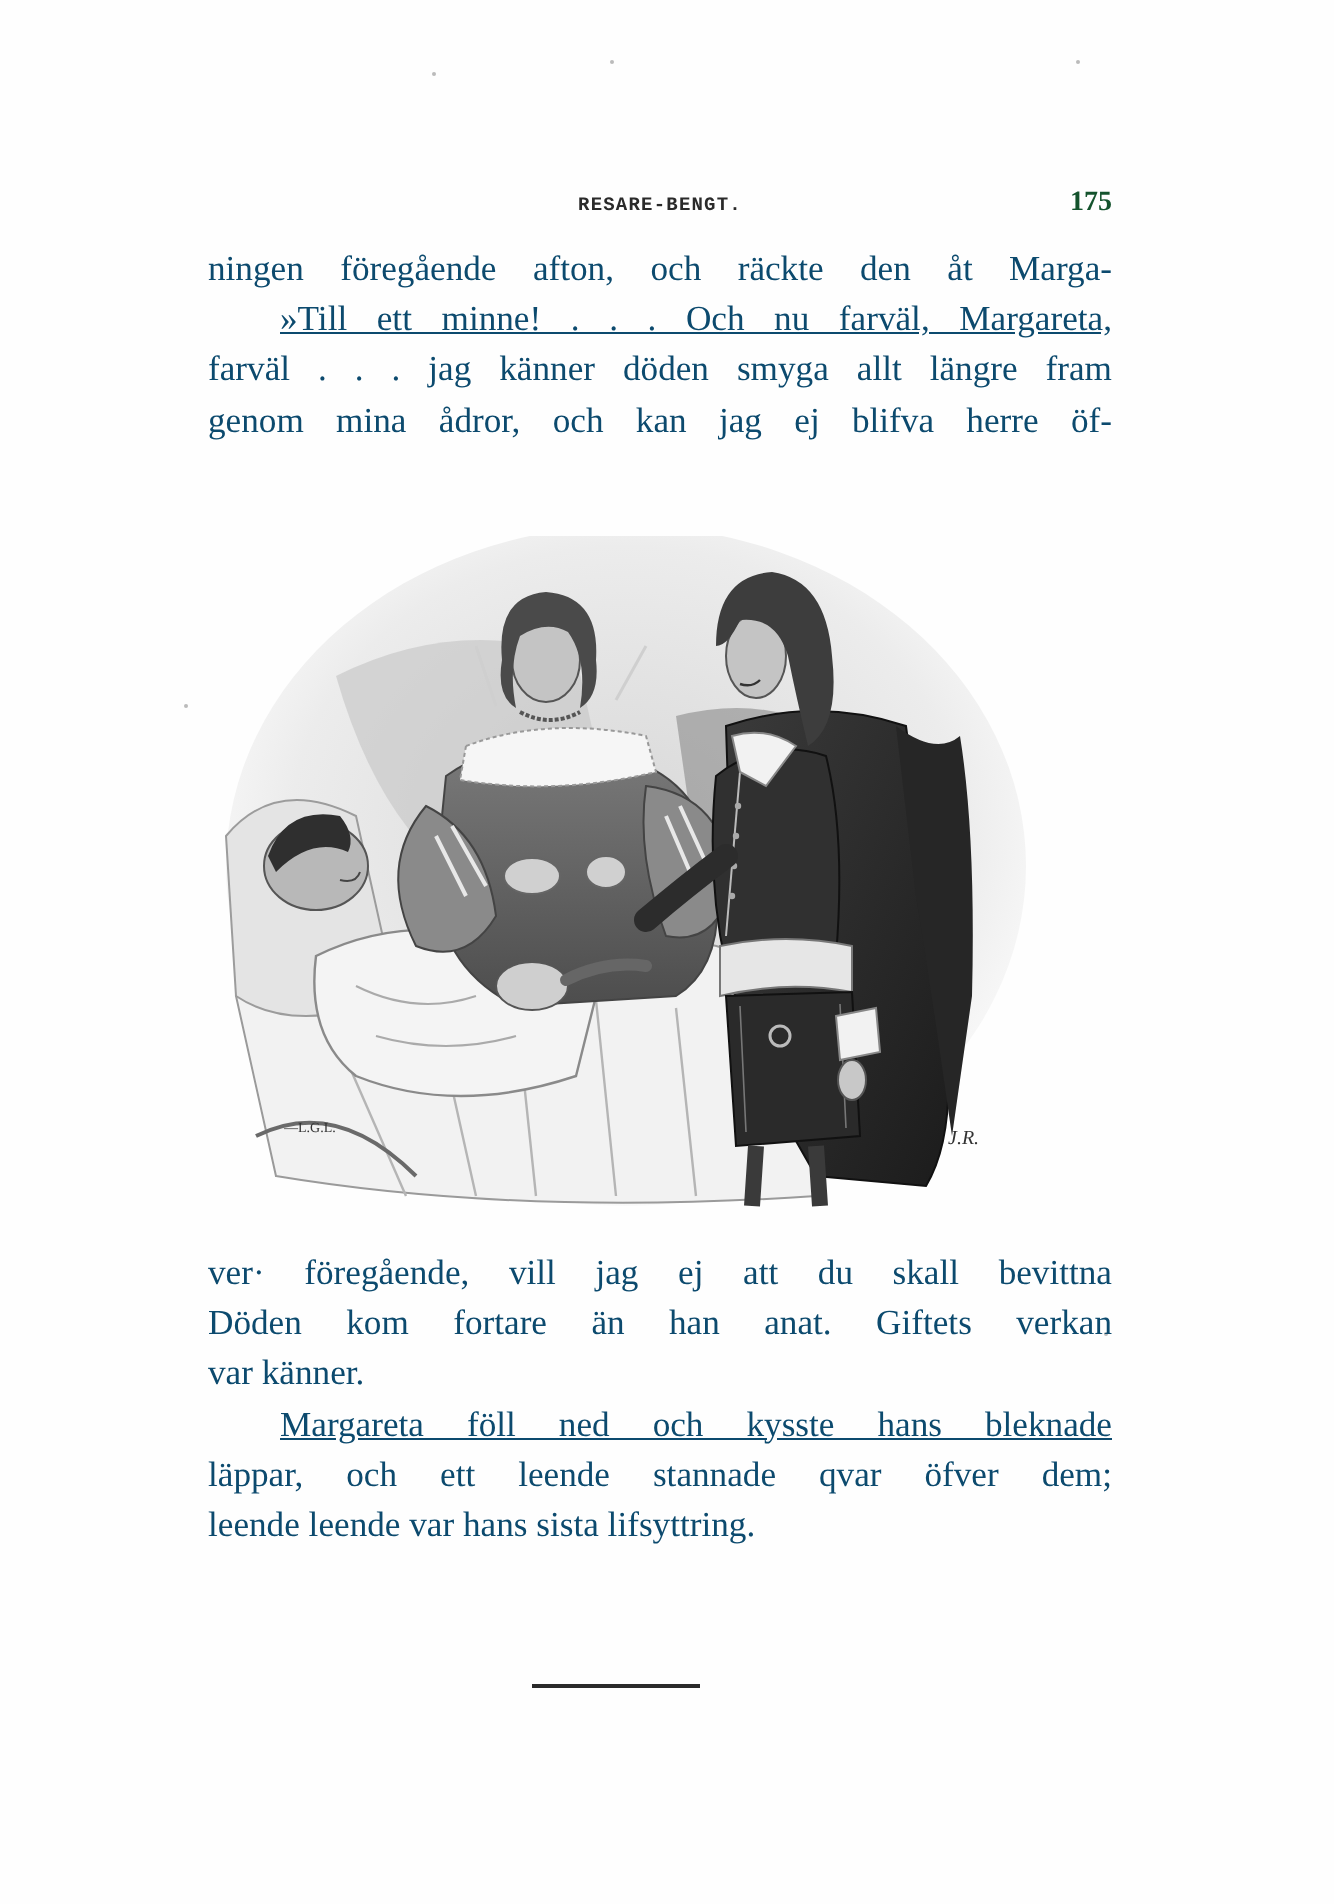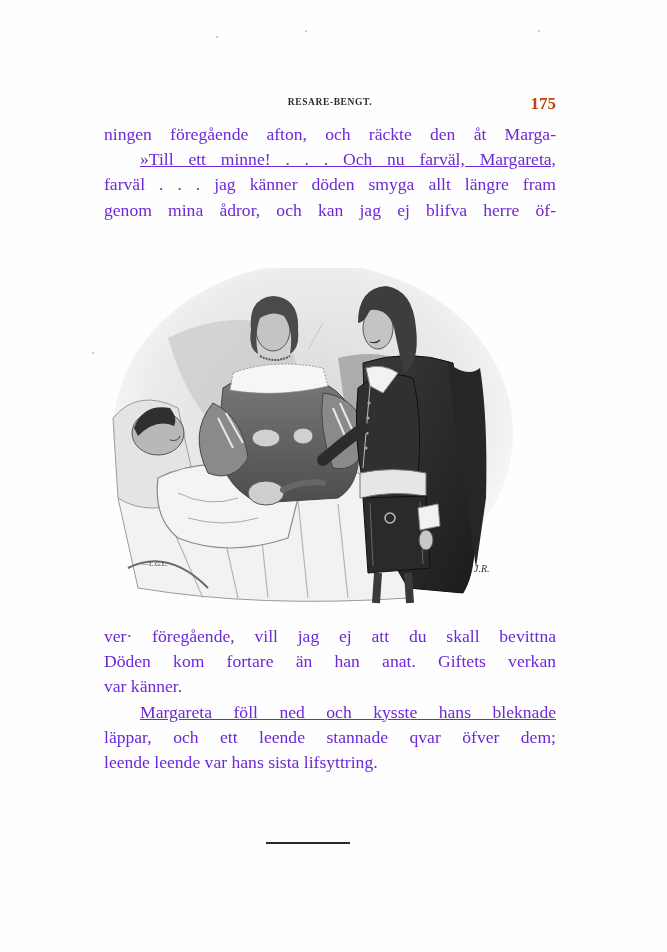--- a/index.html
+++ b/index.html
@@ -26,44 +26,44 @@
       position: absolute;
       top: 96px;
       left: 104px;
       width: 452px;
       height: 16px;
     }
     .running-title {
       position: absolute;
       left: 0; right: 0;
       text-align: center;
-      font-family: Liberation Serif, serif;
+      font-family: Liberation Mono, monospace;
       font-size: 9.5px;
       letter-spacing: 0.6px;
       font-weight: bold;
       color: #2a2a2a;
       top: 1px;
     }
     .page-number {
       position: absolute;
       right: 0;
       top: -2px;
       font-family: "Liberation Serif", serif;
-      font-size: 17px;
+      font-size: 14px;
       font-weight: bold;
-      color: #c2410c;
+      color: #14532d;
     }
     .text-block {
       position: absolute;
       left: 104px;
       width: 452px;
       font-family: "Liberation Serif", serif;
       font-size: 17.6px;
       line-height: 25.2px;
-      color: #6d28d9;
+      color: #0c4a6e;
     }
     .text-block .line {
       display: block;
       white-space: nowrap;
       height: 25.2px;
     }
     .text-block .line.justify {
       text-align: justify;
       text-align-last: justify;
       white-space: normal;

